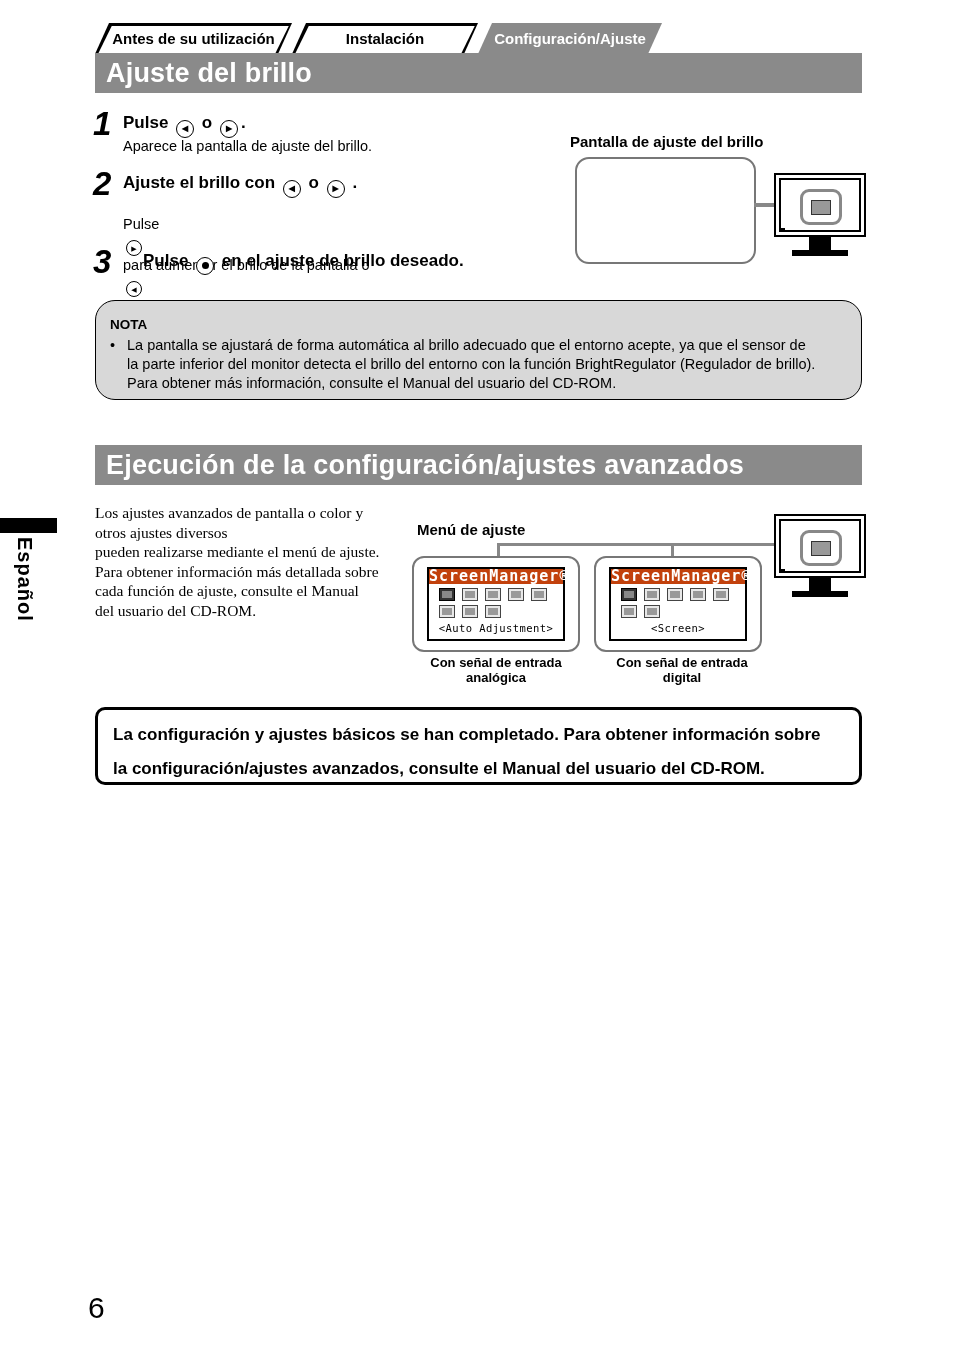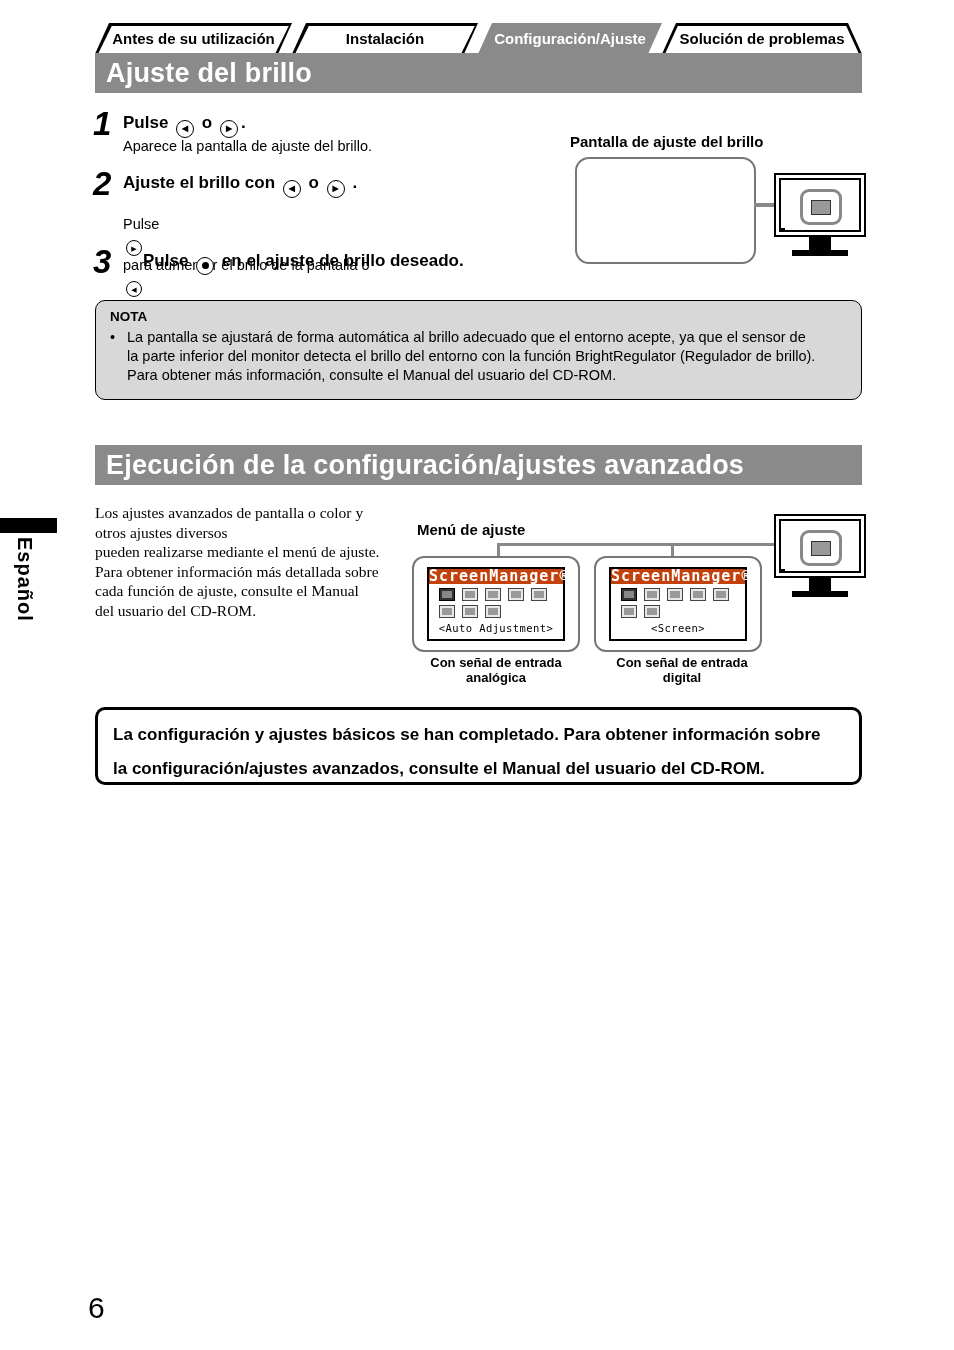--- a/index.html
+++ b/index.html
@@ -50,21 +50,21 @@
     display:flex;align-items:center;justify-content:center;}
   .mon-osd-inner{width:18px;height:13px;background:#999;border:1px solid #333;}
   .mon-buttons{position:absolute;bottom:3px;left:24px;width:42px;border-top:2px dotted #000;}
   .mon-sensor{position:absolute;bottom:3px;left:3px;width:6px;height:4px;background:#000;}
   .mon-neck{position:absolute;left:35px;top:64px;width:22px;height:13px;background:#000;}
   .mon-base{position:absolute;left:18px;top:77px;width:56px;height:6px;background:#000;}
   .connector{position:absolute;background:#888;}
 
   
   .nota{position:absolute;left:95px;top:300px;width:767px;height:100px;background:#d8d8d8;
-    border:1.5px solid #000;border-radius:10px;box-sizing:border-box;padding:8px 14px;}
+    border:1.5px solid #000;border-radius:20px;box-sizing:border-box;padding:16px 14px;}
   .nota-title{font-weight:bold;font-size:13.5px;}
   .nota-body{display:flex;font-size:14.5px;line-height:19px;margin-top:4px;}
   .nota-bullet{width:17px;flex:none;}
   .nota-text{white-space:pre-line;flex:1;}
 
   
   .serif-par{position:absolute;left:95px;top:503px;width:345px;
     font-family:"Liberation Serif",serif;font-size:15.5px;line-height:19.5px;white-space:pre-line;}
   .menu-label{position:absolute;left:417px;top:521px;font-weight:bold;font-size:15px;}
   .rbox{position:absolute;top:556px;width:168px;height:96px;border:2.5px solid #777;
@@ -106,25 +106,20 @@
   <div class="tab active" style="left:478px;width:184px;">
     <div class="tab-outer"></div>
 
     <div class="tab-label">Configuración/Ajuste</div>
   </div>
   <div class="tab" style="left:292px;width:186px;">
     <div class="tab-outer"></div>
     <div class="tab-inner"></div>
     <div class="tab-label">Instalación</div>
   </div>
-  <div class="tab last" style="left:662px;width:200px;">
-    <div class="tab-outer"></div>
-    <div class="tab-inner"></div>
-    <div class="tab-label">Solución de problemas</div>
-  </div>
 
   <div class="heading-bar" style="top:53px;">Ajuste del brillo</div>
 
   <div class="step-num" style="top:107px;">1</div>
   <div class="step-head" style="top:113px;">
     <span>Pulse</span>
     <span class="btn-icon">
         <span class="tri">◀</span>
       </span>
     <span>o</span>

